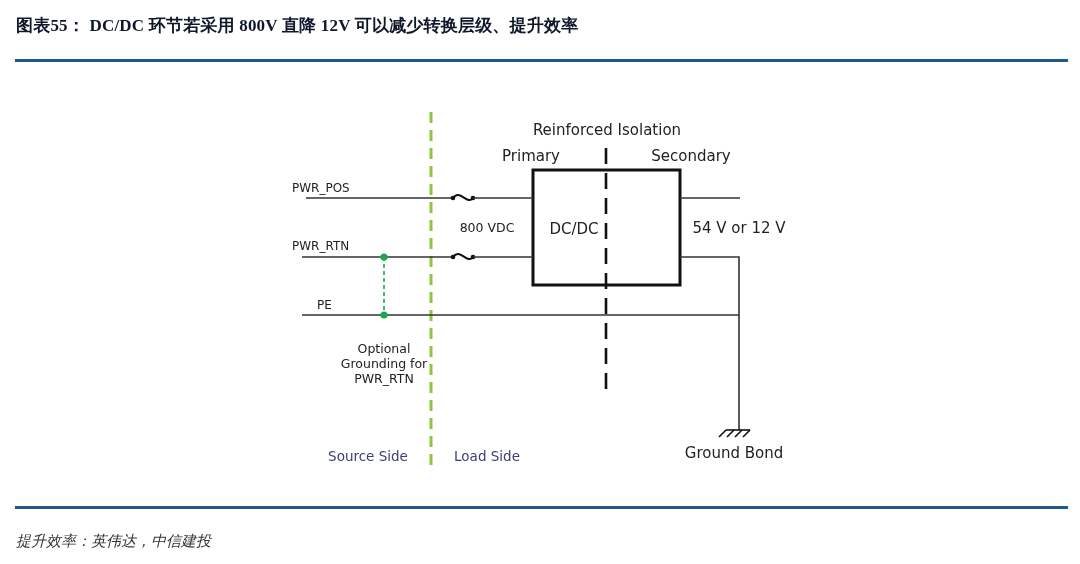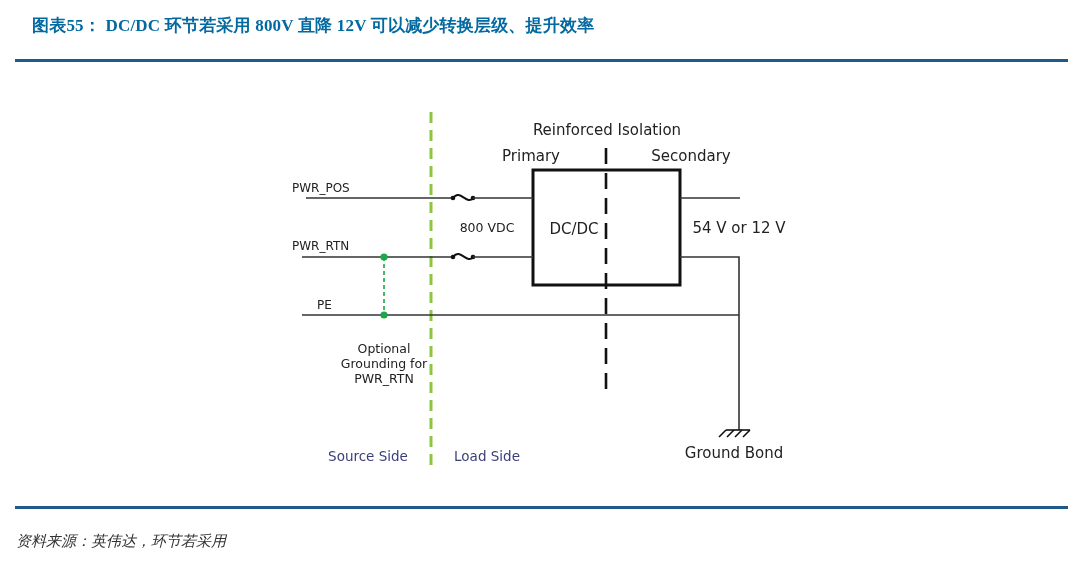--- a/index.html
+++ b/index.html
@@ -1,17 +1,17 @@
 <!DOCTYPE html>
 <html><head>
 <meta charset="utf-8">
 <style>
   html, body { margin: 0; padding: 0; background: #ffffff; }
   body { width: 1080px; height: 564px; position: relative; overflow: hidden; font-family: "DejaVu Sans", sans-serif; }
-  .title { position: absolute; left: 32px; top: 14px; font-family: "Liberation Serif", "DejaVu Serif", serif; font-weight: bold; font-size: 17px; color: #0369a1; letter-spacing: 0.2px; white-space: nowrap; }
+  .title { position: absolute; left: 16px; top: 14px; font-family: "Liberation Serif", "DejaVu Serif", serif; font-weight: bold; font-size: 17px; color: #0f172a; letter-spacing: 0.2px; white-space: nowrap; }
   .rule { position: absolute; left: 15px; width: 1053px; height: 3px; background: #1f5a8b; }
   .rule.top { top: 59px; }
   .rule.bottom { top: 506px; }
   .source { position: absolute; left: 16px; top: 532px; font-family: "DejaVu Serif", "Liberation Serif", serif; font-style: italic; font-size: 15px; color: #333; white-space: nowrap; }
   svg.diagram { position: absolute; left: 0; top: 0; }
   svg text { font-family: "DejaVu Sans", sans-serif; }
 </style>
 </head>
 <body>
 
@@ -70,13 +70,13 @@
   <text x="384" y="353" font-size="12.5" fill="#222" text-anchor="middle">Optional</text>
   <text x="384" y="368" font-size="12.5" fill="#222" text-anchor="middle">Grounding for</text>
   <text x="384" y="383" font-size="12.5" fill="#222" text-anchor="middle">PWR_RTN</text>
 
   <text x="368" y="461" font-size="13.5" fill="#3a3f7a" text-anchor="middle">Source Side</text>
   <text x="487" y="461" font-size="13.5" fill="#3a3f7a" text-anchor="middle">Load Side</text>
   <text x="734" y="458" font-size="15" fill="#222" text-anchor="middle">Ground Bond</text>
 </svg>
 
 <div class="rule bottom"></div>
-<div class="source">资料来源：英伟达，环节若采用</div>
+<div class="source">提升效率：英伟达，中信建投</div>
 
 </body></html>

